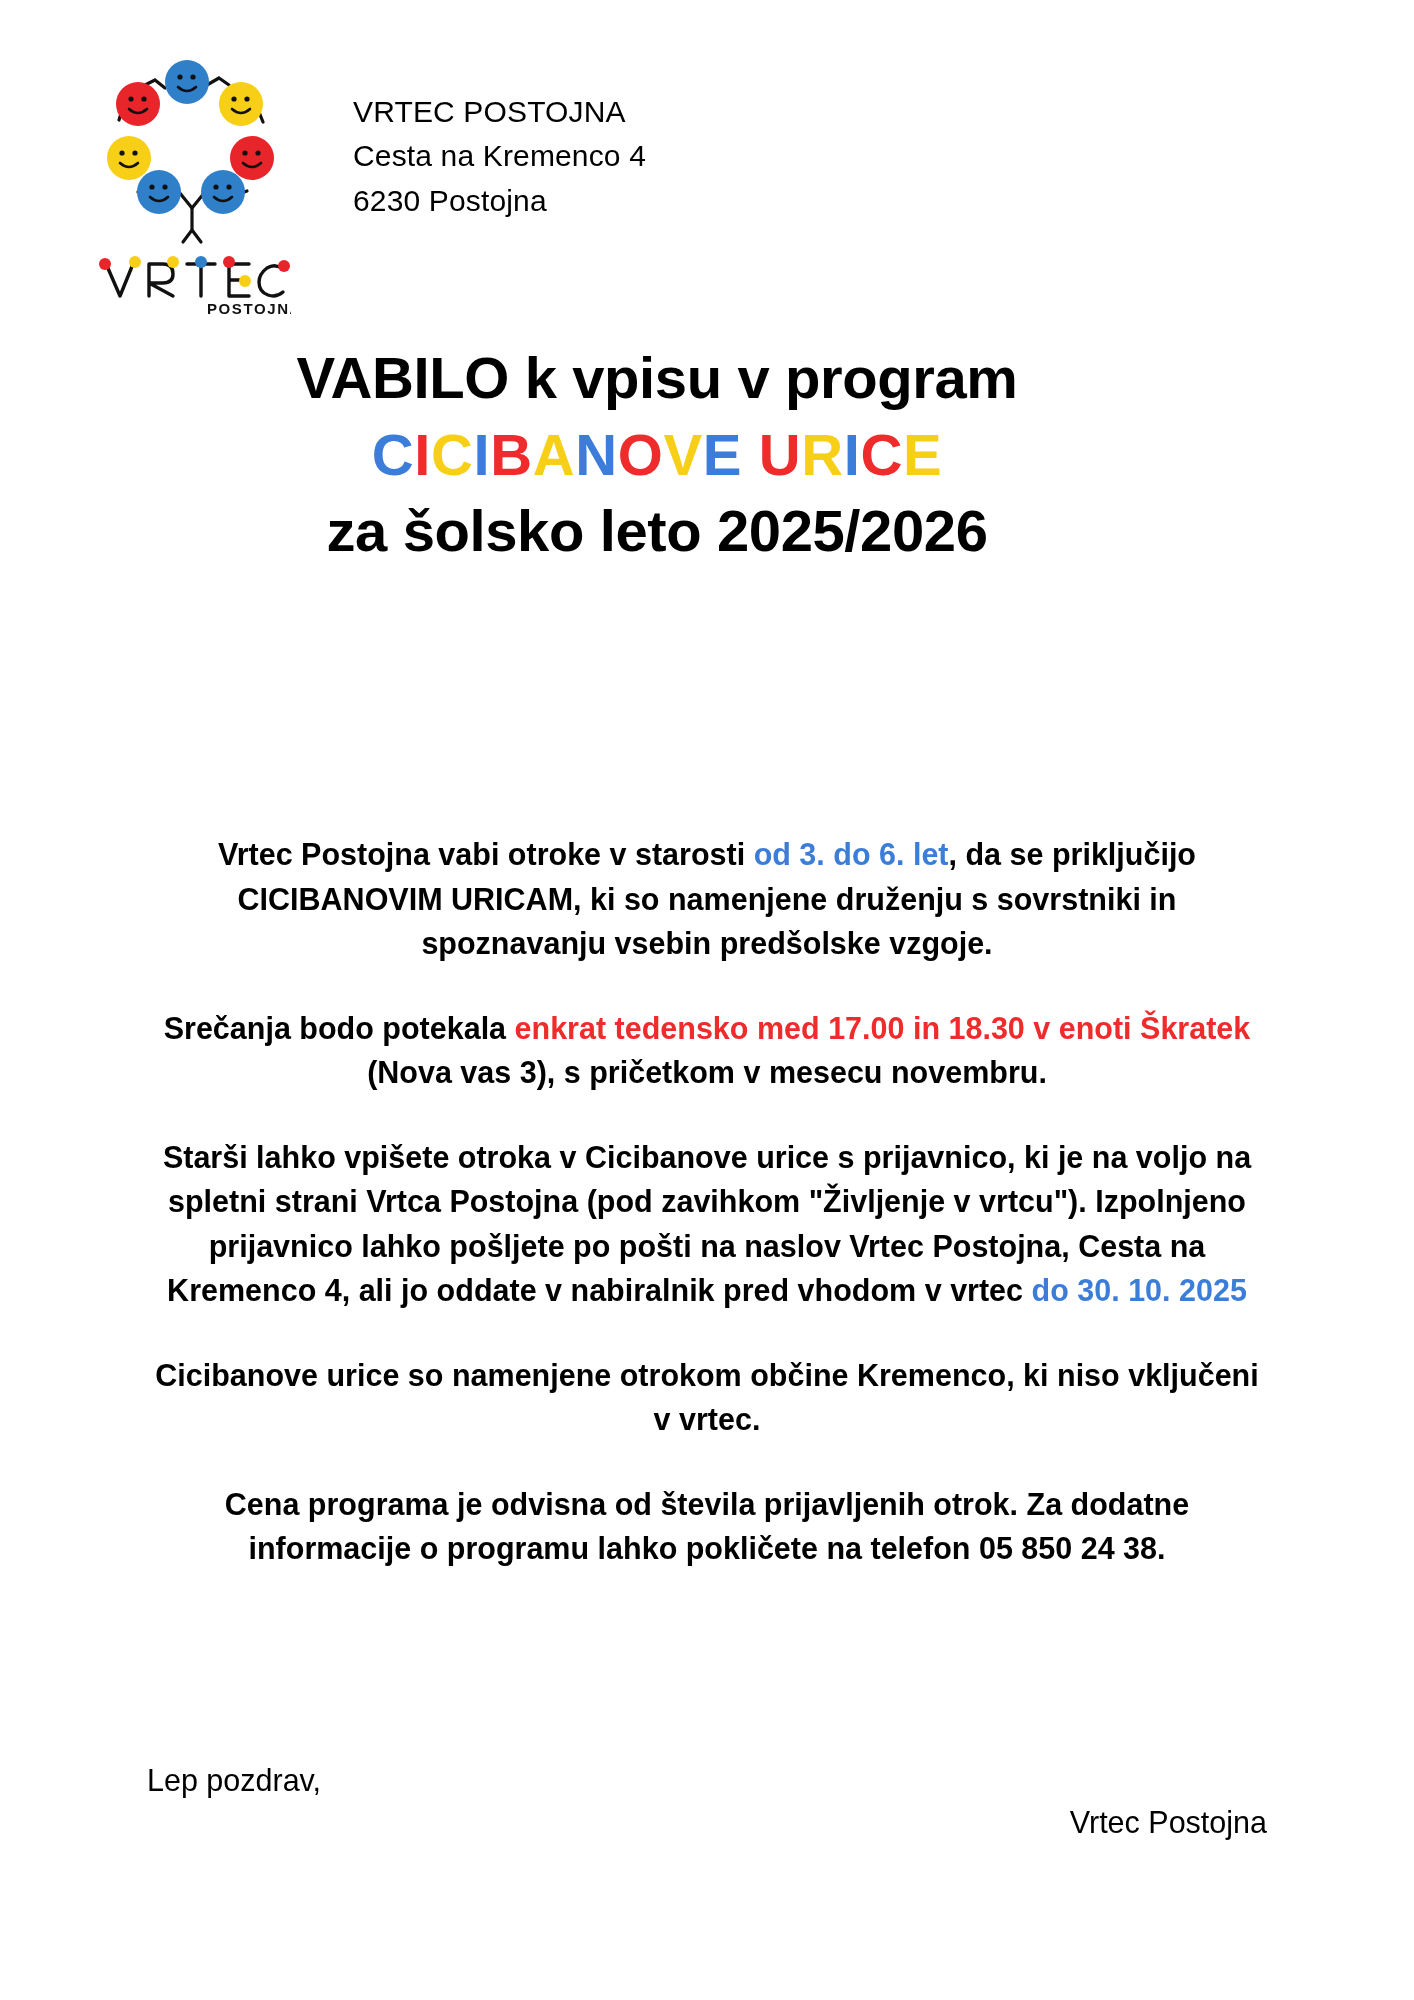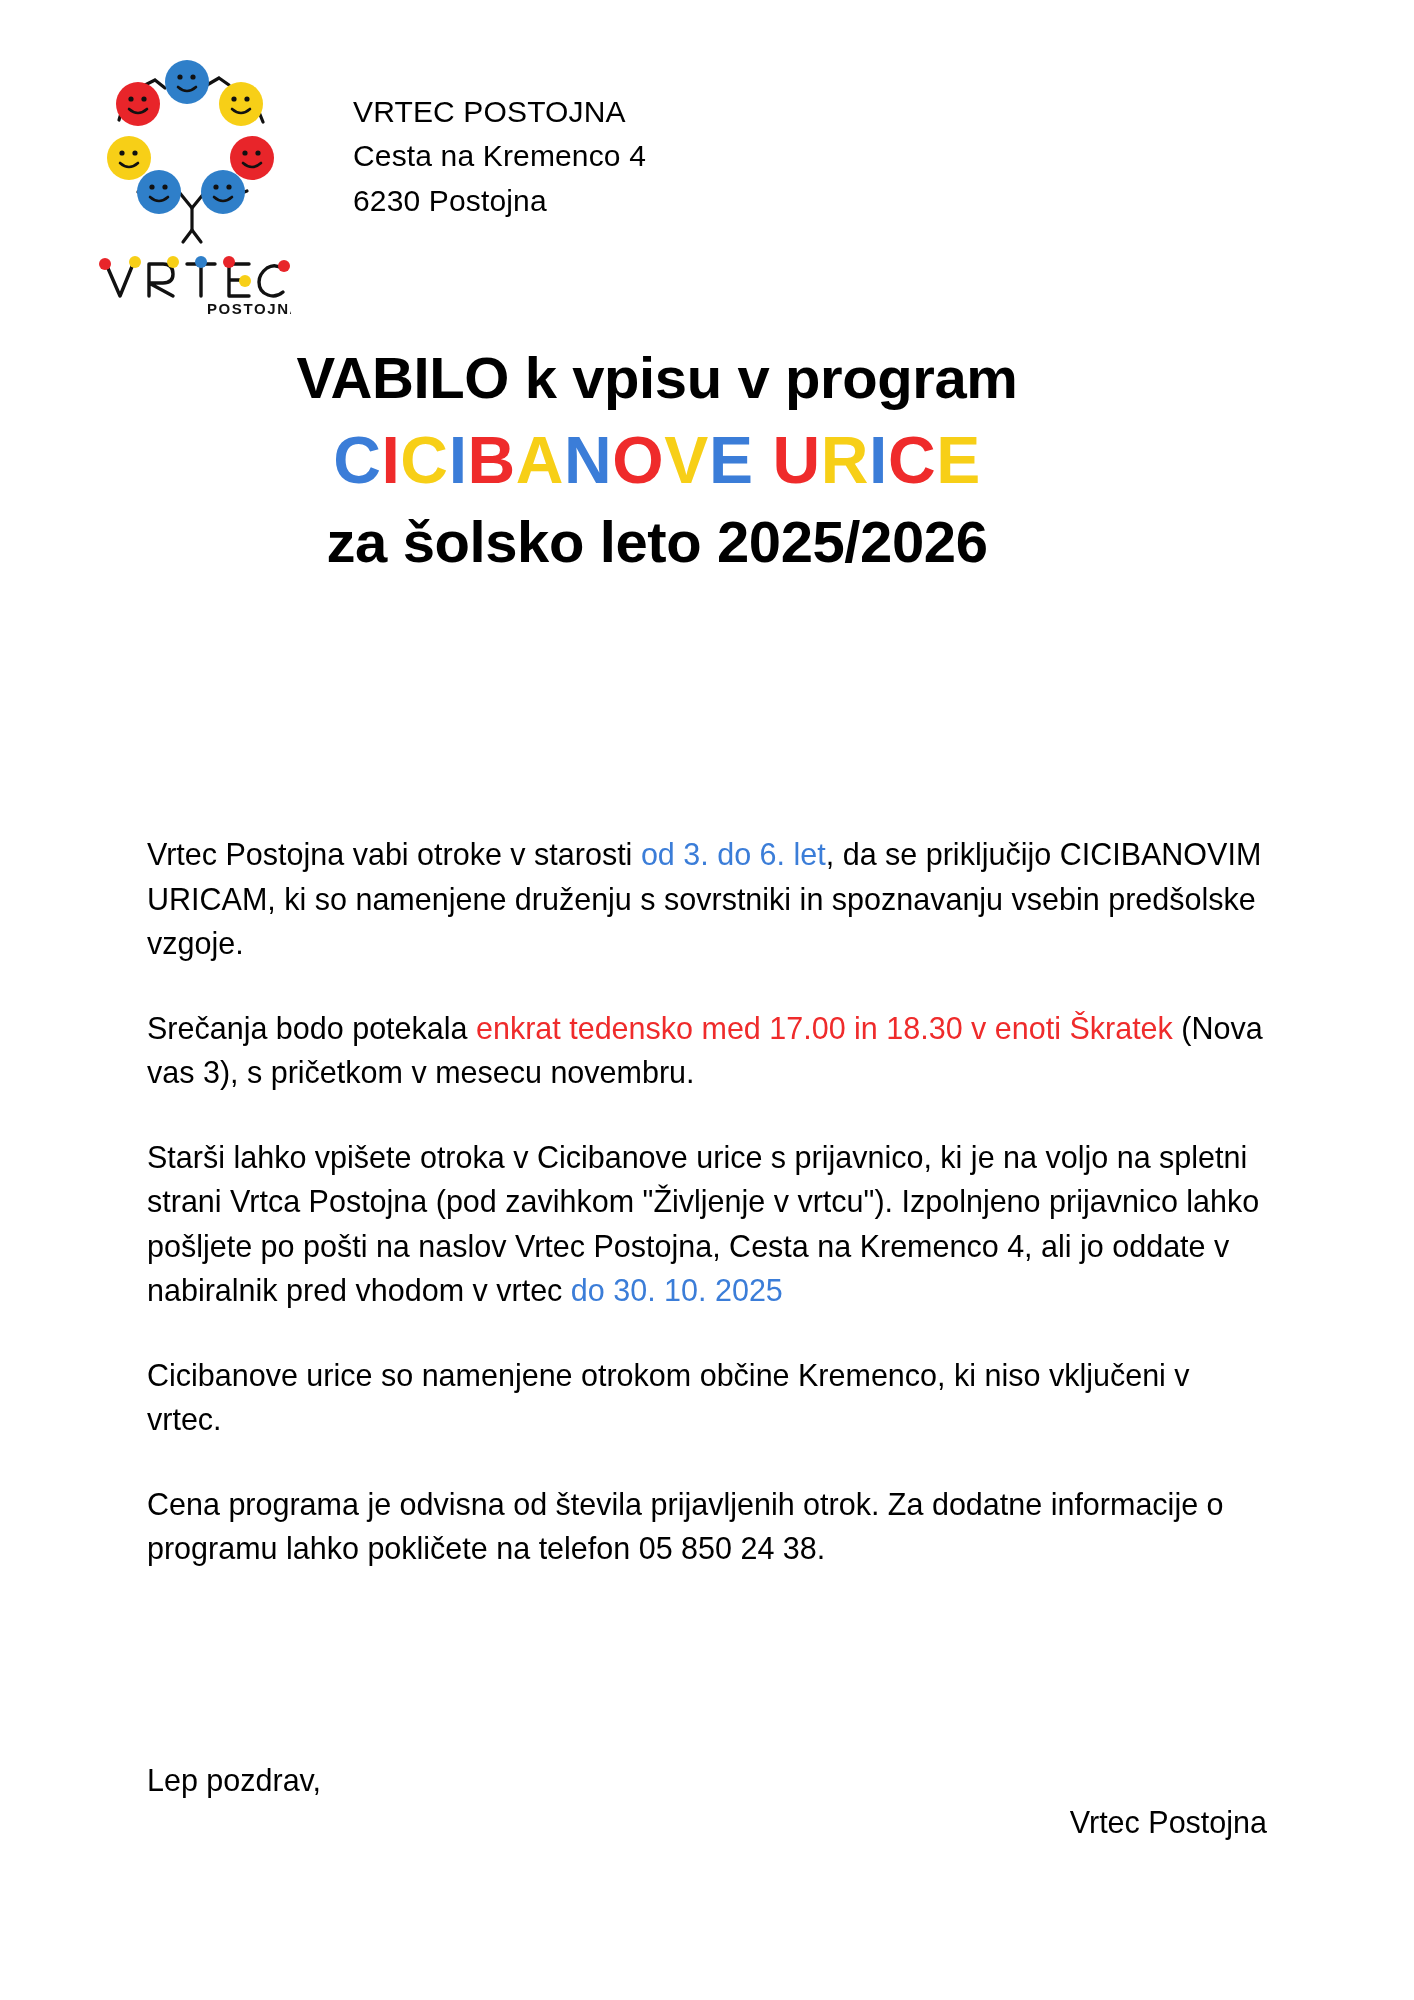--- a/index.html
+++ b/index.html
@@ -59,38 +59,39 @@
     text-align: center;
   }
   .title-line {
     font-size: 58px;
     font-weight: bold;
     line-height: 1.32;
     letter-spacing: -0.4px;
     white-space: nowrap;
   }
   .title-colored {
-    font-size: 66px;
+    font-size: 58px;
     font-weight: bold;
     line-height: 1.32;
     letter-spacing: 0.6px;
     white-space: nowrap;
   }
   .title-colored span { display: inline; }
 
   
   .body-block {
     position: absolute;
     top: 832px;
     left: 147px;
     width: 1120px;
-    text-align: left;
+    text-align: center;
     font-size: 30.5px;
     line-height: 1.46;
     color: #000000;
+    font-weight: bold;
   }
   .para { margin: 0 0 40px 0; }
   .para:last-child { margin-bottom: 12px; }
   .hl-blue { color: #3b7dd8; }
   .hl-red  { color: #ef2b2b; }
 
   
   .signoff-left {
     position: absolute;
     top: 1742px;

